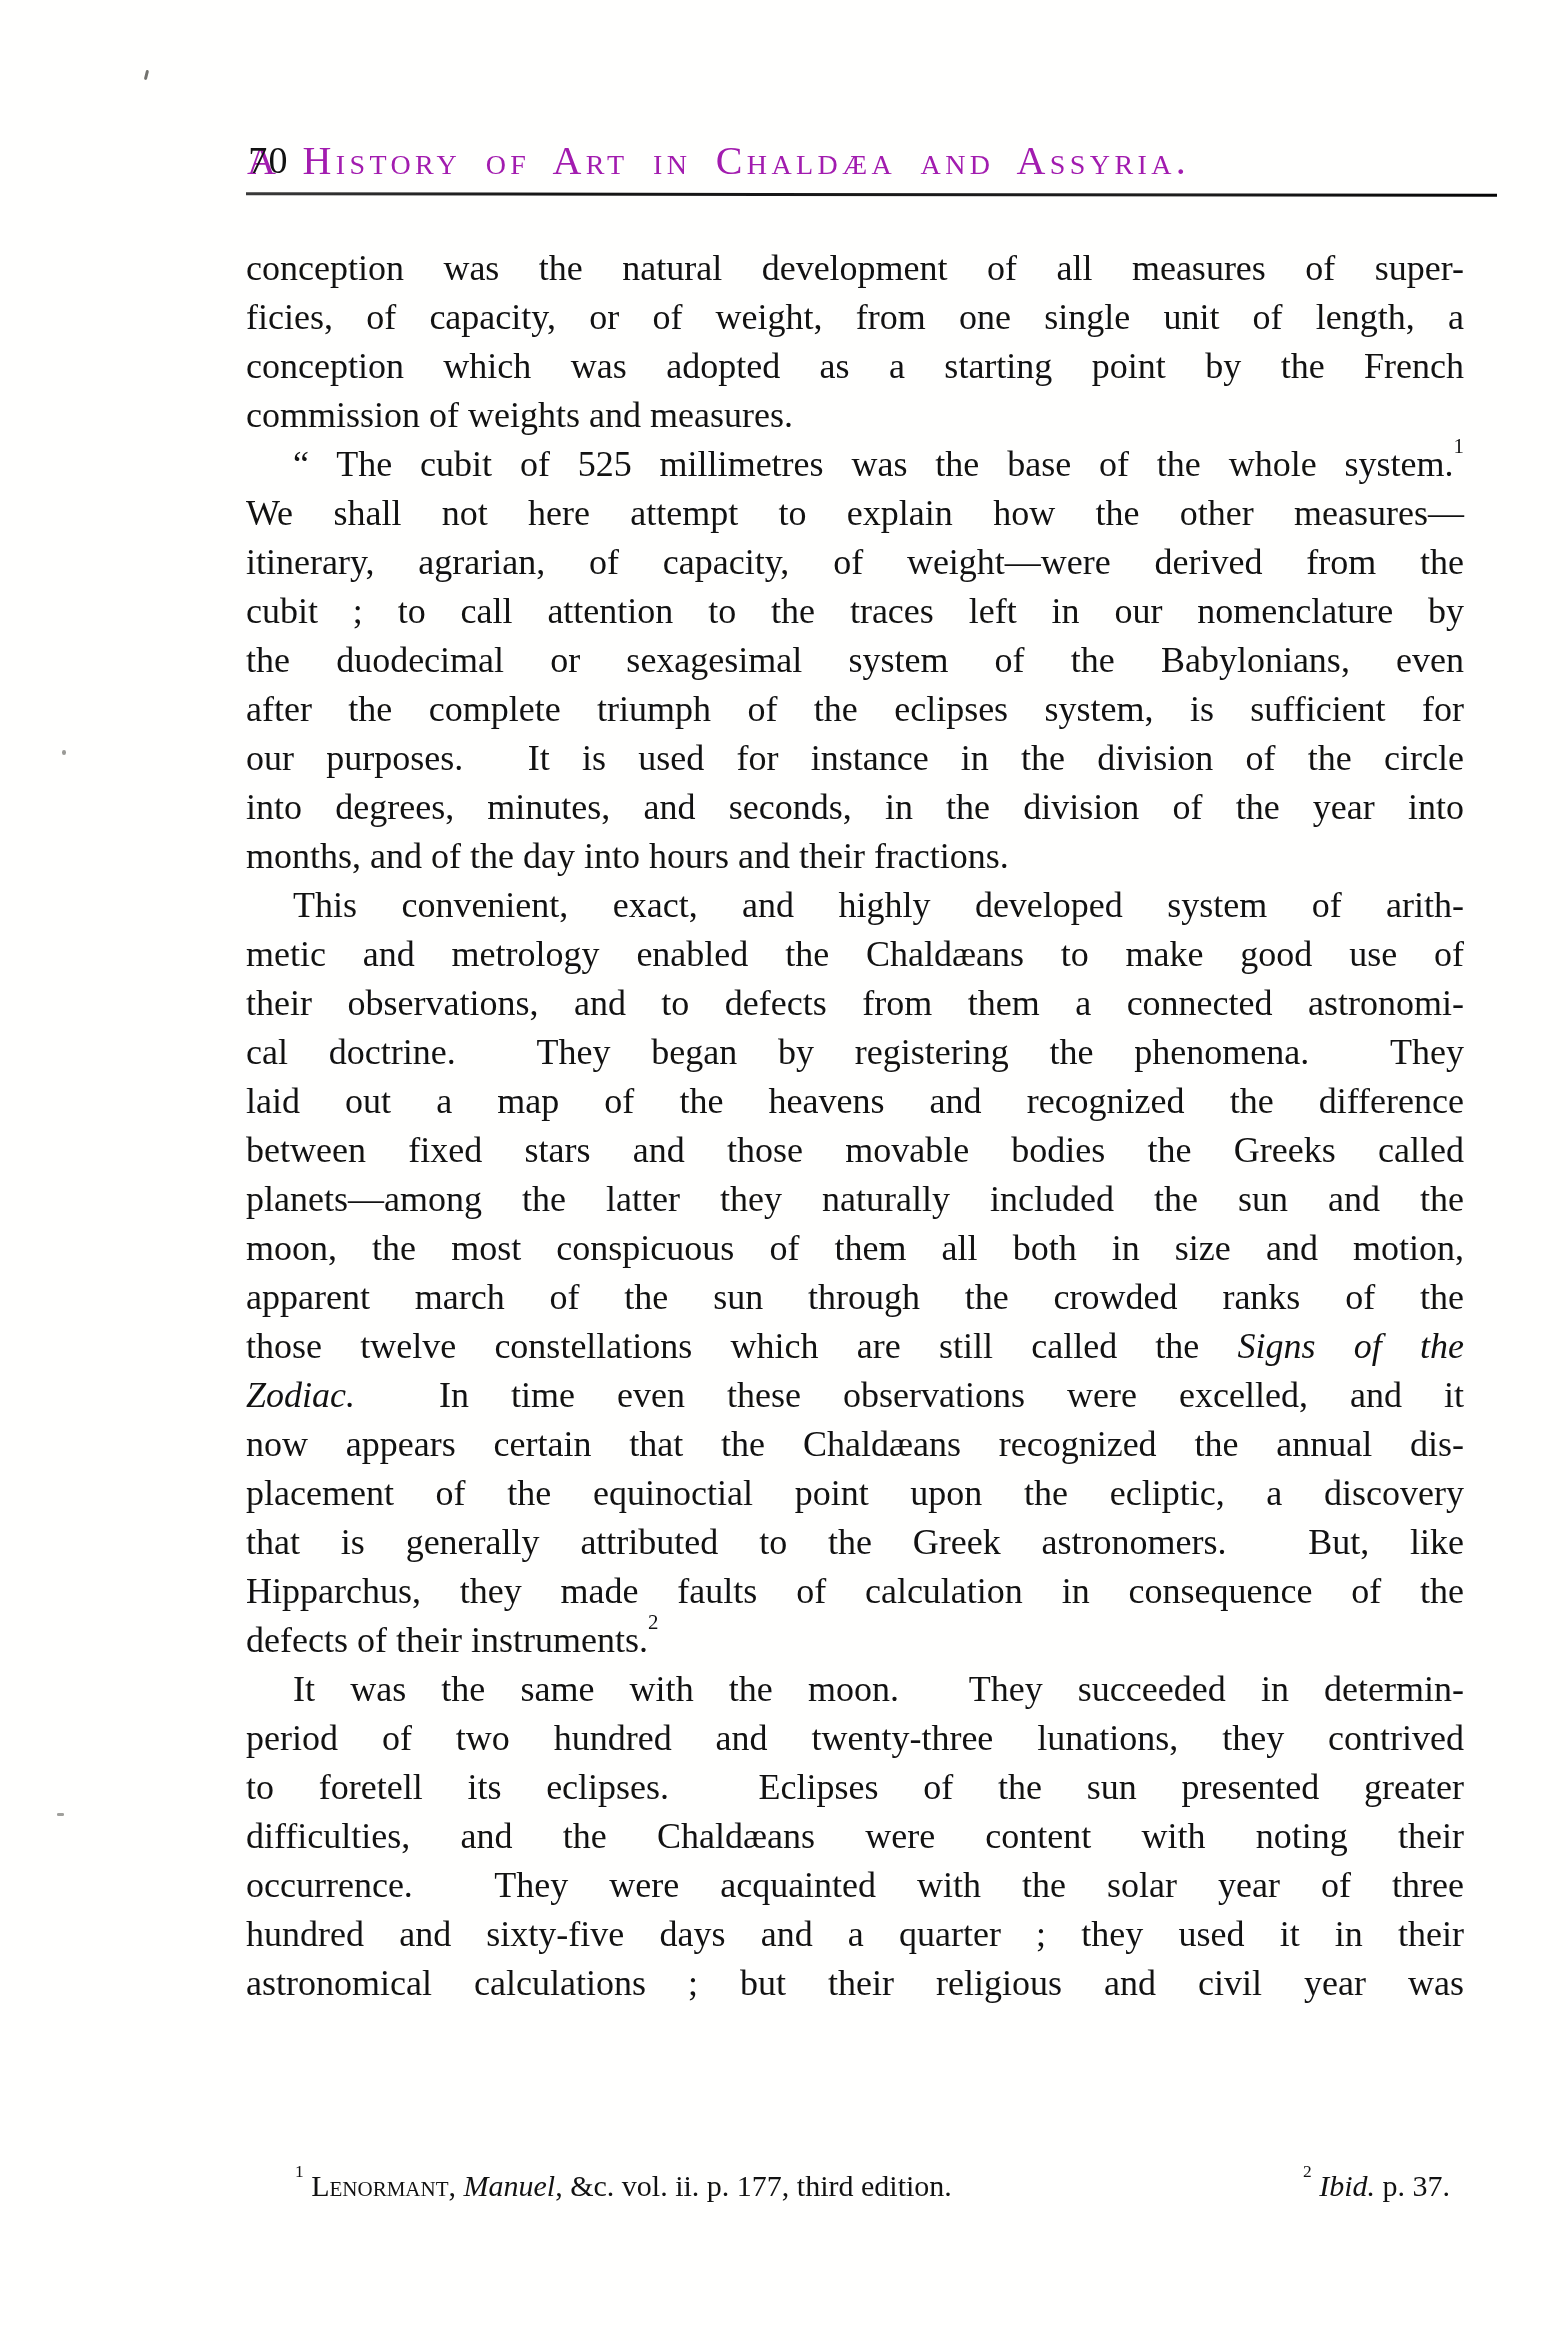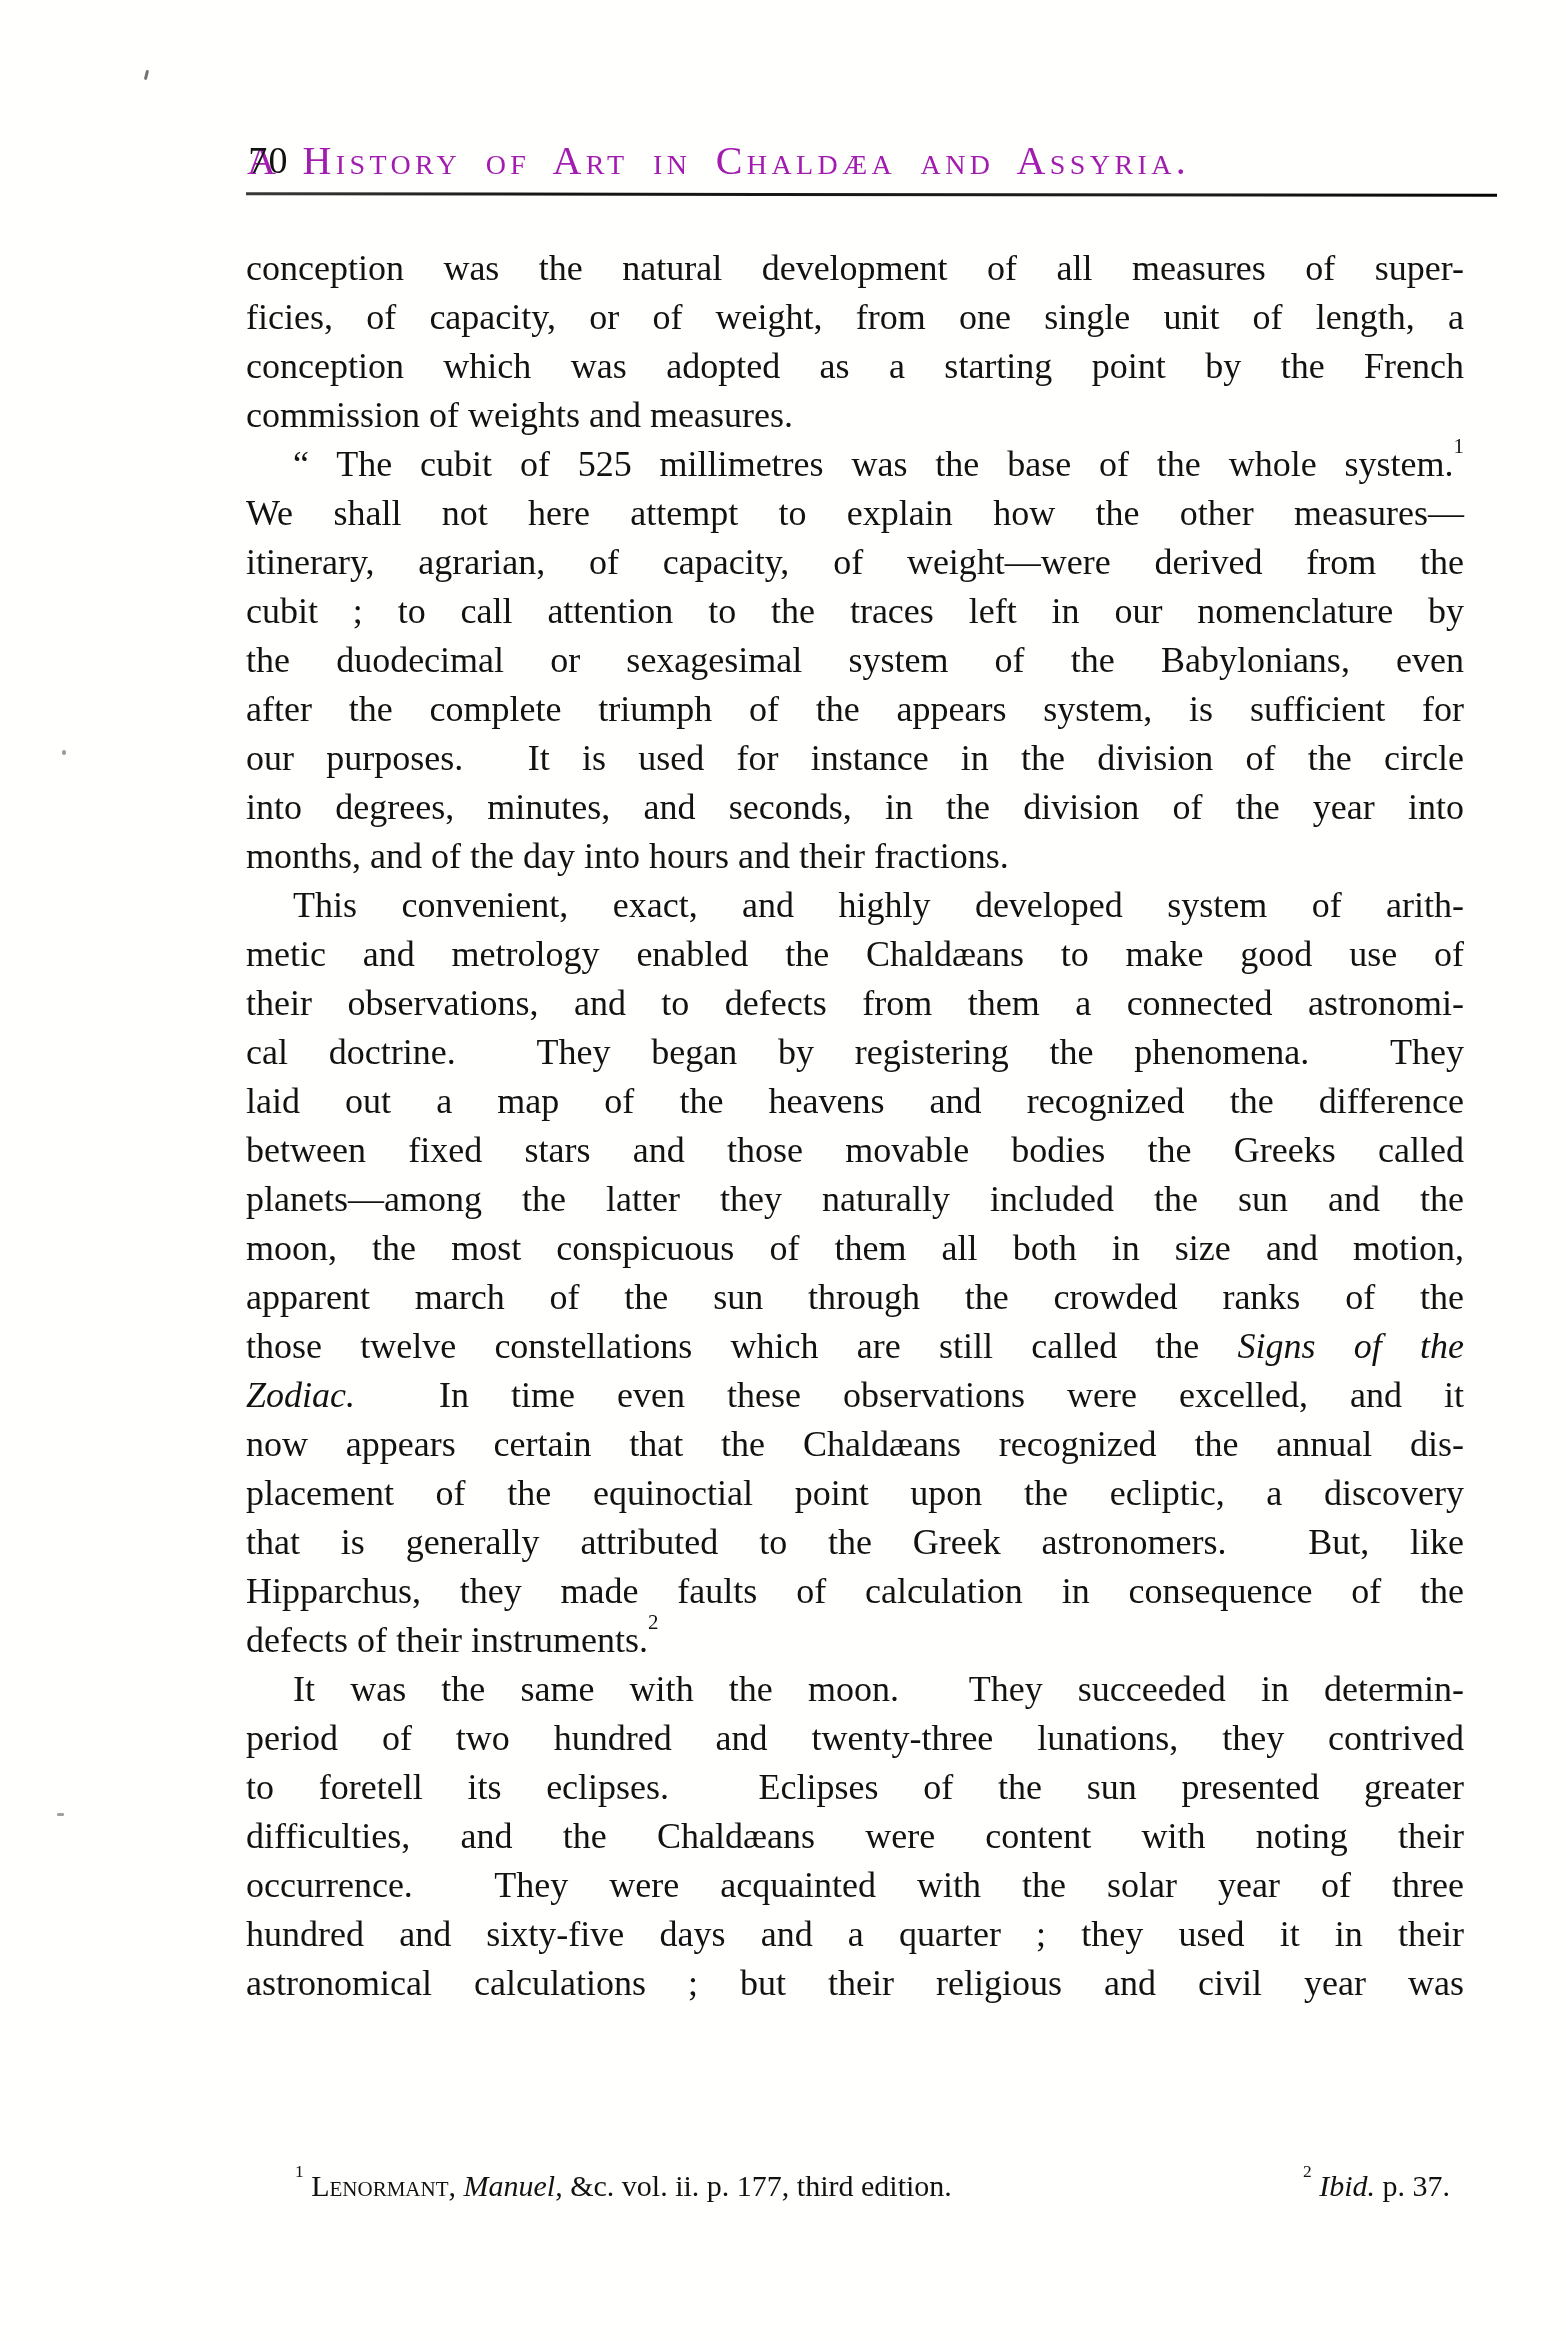--- a/index.html
+++ b/index.html
@@ -81,21 +81,21 @@
   <main class="body-text" id="body-text">
       <div class="line"><span>conception was the natural development of all measures of super-</span></div>
       <div class="line"><span>ficies, of capacity, or of weight, from one single unit of length, a</span></div>
       <div class="line"><span>conception which was adopted as a starting point by the French</span></div>
       <div class="line pend"><span>commission of weights and measures.</span></div>
       <div class="line indent"><span>“ The cubit of 525 millimetres was the base of the whole system.</span><sup>1</sup></div>
       <div class="line"><span>We shall not here attempt to explain how the other measures—</span></div>
       <div class="line"><span>itinerary, agrarian, of capacity, of weight—were derived from the</span></div>
       <div class="line"><span>cubit ; to call attention to the traces left in our nomenclature by</span></div>
       <div class="line"><span>the duodecimal or sexagesimal system of the Babylonians, even</span></div>
-      <div class="line"><span>after the complete triumph of the appears system, is sufficient for</span></div>
+      <div class="line"><span>after the complete triumph of the eclipses system, is sufficient for</span></div>
       <div class="line"><span>our purposes.  It is used for instance in the division of the circle</span></div>
       <div class="line"><span>into degrees, minutes, and seconds, in the division of the year into</span></div>
       <div class="line pend"><span>months, and of the day into hours and their fractions.</span></div>
       <div class="line indent"><span>This convenient, exact, and highly developed system of arith-</span></div>
       <div class="line"><span>metic and metrology enabled the Chaldæans to make good use of</span></div>
       <div class="line"><span>their observations, and to defects from them a connected astronomi-</span></div>
       <div class="line"><span>cal doctrine.  They began by registering the phenomena.  They</span></div>
       <div class="line"><span>laid out a map of the heavens and recognized the difference</span></div>
       <div class="line"><span>between fixed stars and those movable bodies the Greeks called</span></div>
       <div class="line"><span>planets—among the latter they naturally included the sun and the</span></div>

